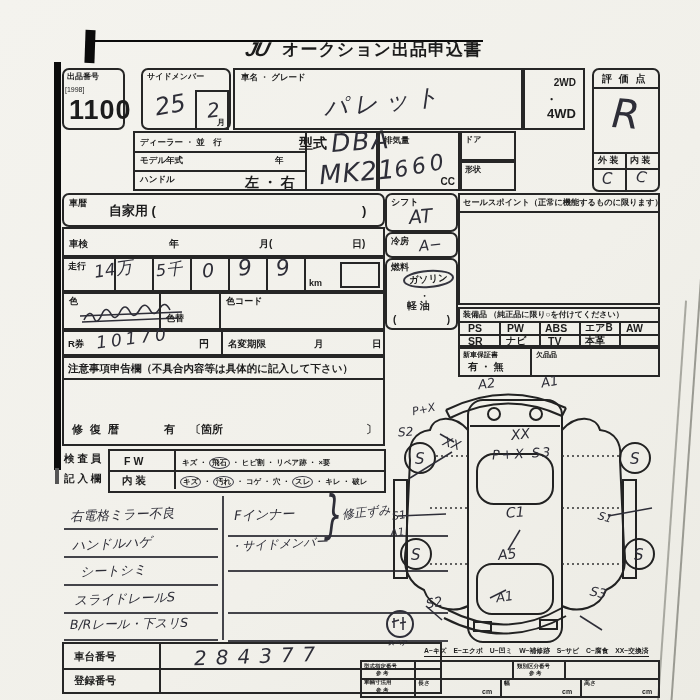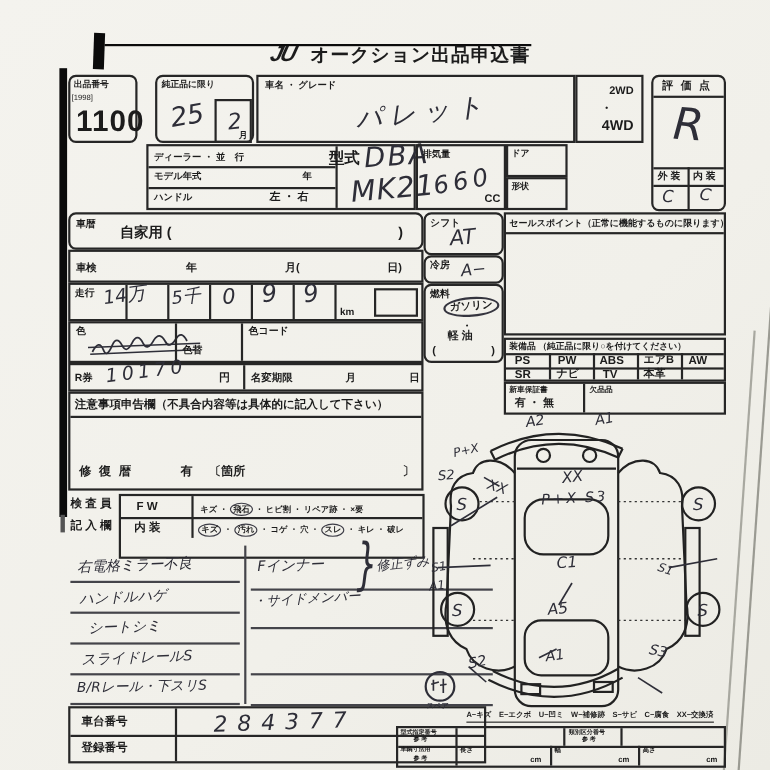--- a/index.html
+++ b/index.html
@@ -34,21 +34,21 @@
   <span class="p" style="left:246px;top:39px;font-size:20px;font-style:italic;transform:skewX(-14deg);letter-spacing:-2px">JU</span>
   <span class="p" style="left:282px;top:41px;font-size:17px;letter-spacing:1px">オークション出品申込書</span>
 
   <div class="rbox" style="left:62px;top:68px;width:63px;height:62px">
     <span class="p" style="left:3px;top:3px;font-size:8px">出品番号</span>
     <span class="p" style="left:1px;top:16px;font-size:7px;font-weight:normal">[1998]</span>
     <span class="p" style="left:5px;top:27px;font-size:27px;letter-spacing:1px">1100</span>
   </div>
 
   <div class="rbox" style="left:141px;top:68px;width:90px;height:62px">
-    <span class="p" style="left:4px;top:3px;font-size:8px">純正品に限り</span>
+    <span class="p" style="left:4px;top:3px;font-size:8px">サイドメンバー</span>
     <span class="h" style="left:12px;top:23px;font-size:24px;transform:rotate(-10deg)">25</span>
     <div class="box" style="left:52px;top:20px;width:34px;height:40px;border-width:2px">
       <span class="h" style="left:10px;top:8px;font-size:20px;transform:rotate(-6deg)">2</span>
       <span class="p" style="right:2px;bottom:1px;font-size:8px">月</span>
     </div>
   </div>
 
   <div class="box" style="left:233px;top:68px;width:290px;height:62px">
     <span class="p" style="left:6px;top:3px;font-size:8.5px">車名 ・ グレード</span>
     <span class="h" style="left:88px;top:20px;font-size:24px;letter-spacing:6px;transform:rotate(-6deg)">パレット</span>
@@ -74,21 +74,21 @@
   </div>
 
   <div class="box" style="left:133px;top:131px;width:245px;height:60px">
     <div class="hlx" style="left:0;top:18px;width:170px"></div>
     <div class="hlx" style="left:0;top:37px;width:170px"></div>
     <div class="vl" style="left:170px;top:0;height:56px"></div>
     <span class="p" style="left:5px;top:5px;font-size:8.5px">ディーラー ・ 並　行</span>
     <span class="p" style="left:5px;top:23px;font-size:8.5px">モデル年式</span>
     <span class="p" style="left:140px;top:23px;font-size:8.5px">年</span>
     <span class="p" style="left:5px;top:42px;font-size:8.5px">ハンドル</span>
-    <span class="p" style="left:110px;top:42px;font-size:10px">左 ・ 右</span>
+    <span class="p" style="left:110px;top:42px;font-size:14px">左 ・ 右</span>
     <span class="p" style="left:164px;top:3px;font-size:14px">型式</span>
     <span class="h" style="left:196px;top:-4px;font-size:25px;letter-spacing:2px;transform:rotate(-4deg)">DBA</span>
     <span class="h" style="left:184px;top:26px;font-size:26px;letter-spacing:1px;transform:rotate(-5deg)">MK21</span>
   </div>
 
   <div class="box" style="left:378px;top:131px;width:82px;height:60px">
     <span class="p" style="left:4px;top:3px;font-size:8.5px">排気量</span>
     <span class="h" style="left:14px;top:22px;font-size:22px;letter-spacing:4px;transform:rotate(-10deg)">660</span>
     <span class="p" style="right:3px;bottom:2px;font-size:10px">CC</span>
   </div>
@@ -198,21 +198,21 @@
     <span class="p" style="left:4px;top:5px;font-size:10.5px">注意事項申告欄（不具合内容等は具体的に記入して下さい）</span>
     <div class="hlx" style="left:0;top:20px;width:319px"></div>
     <span class="p" style="left:8px;top:66px;font-size:11px;letter-spacing:2px">修 復 暦</span>
     <span class="p" style="left:100px;top:66px;font-size:11px">有</span>
     <span class="p" style="left:126px;top:66px;font-size:11px">〔箇所</span>
     <span class="p" style="left:302px;top:66px;font-size:11px">〕</span>
   </div>
 
   <span class="p" style="left:64px;top:453px;font-size:10.5px">検 査 員</span>
   <span class="p" style="left:64px;top:473px;font-size:10.5px">記 入 欄</span>
-  <div class="box" style="left:108px;top:449px;width:278px;height:59px">
+  <div class="box" style="left:108px;top:449px;width:278px;height:44px">
     <div class="hlx" style="left:0;top:19px;width:274px"></div>
     <div class="vl" style="left:64px;top:0;height:38px"></div>
     <span class="p" style="left:14px;top:5px;font-size:10.5px;letter-spacing:3px">FW</span>
     <span class="p" style="left:12px;top:24px;font-size:10.5px">内 装</span>
     <div class="ditems" style="left:72px;top:6px"><span>キズ</span><span> ・ </span><span class="circled">飛石</span><span> ・ </span><span>ヒビ割</span><span> ・ </span><span>リペア跡</span><span> ・ </span><span>×要</span></div>
     <div class="ditems" style="left:70px;top:25px"><span class="circled">キズ</span><span> ・ </span><span class="circled">汚れ</span><span> ・ </span><span>コゲ</span><span> ・ </span><span>穴</span><span> ・ </span><span class="circled">スレ</span><span> ・ </span><span>キレ</span><span> ・ </span><span>破レ</span></div>
   </div>
 
   <div class="vl" style="left:222px;top:496px;height:144px;width:1.5px;background:#44444a"></div>
   <div class="rule" style="left:64px;top:528px;width:154px"></div>

